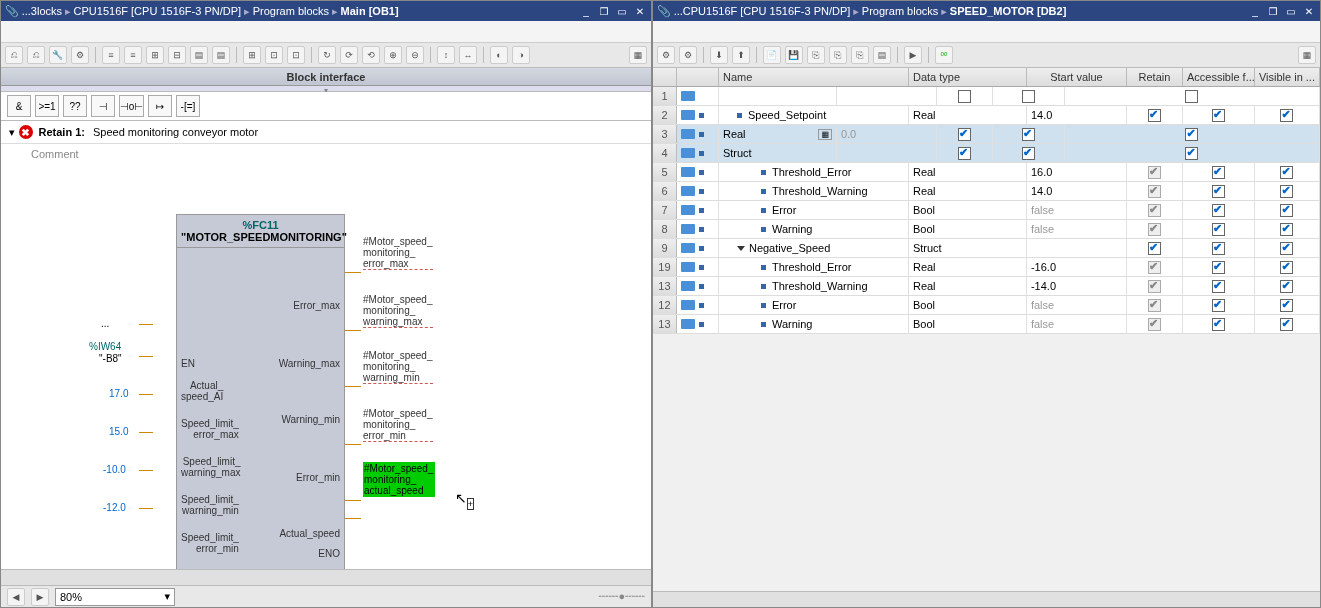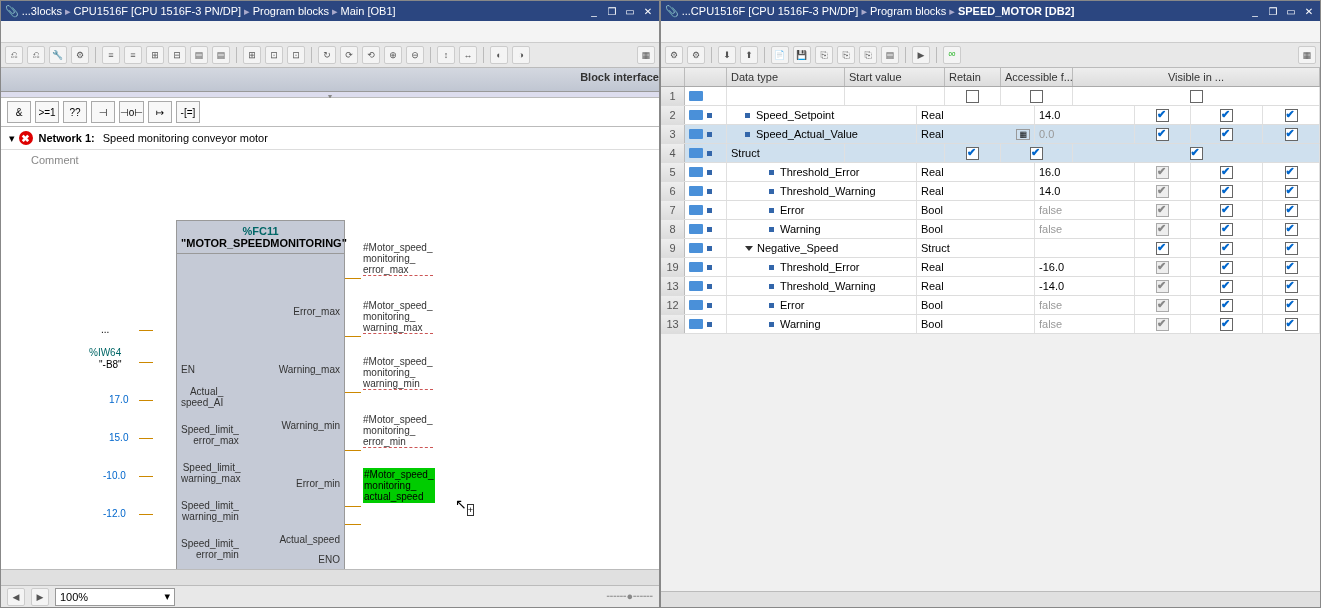--- a/index.html
+++ b/index.html
@@ -8,21 +8,21 @@
 .left{width:660px;}
 .right{flex:1;}
 .titlebar{background:linear-gradient(#2b4680,#2b4680);color:#fff;height:20px;display:flex;align-items:center;padding:0 4px;justify-content:space-between;font-size:12px;}
 .title-left{display:flex;align-items:center;gap:3px;white-space:nowrap;overflow:hidden;}
 .brc-sep{color:#aac;}
 .title-right{display:flex;align-items:center;gap:4px;}
 .win-btn{width:14px;height:14px;display:inline-flex;align-items:center;justify-content:center;color:#fff;font-size:10px;cursor:pointer;}
 .toolbar{background:#e8e8e8;border-bottom:1px solid #bbb;padding:3px 4px;display:flex;align-items:center;gap:4px;flex-wrap:wrap;position:relative;}
 .tb-btn{width:18px;height:18px;background:#f4f4f4;border:1px solid #ccc;border-radius:2px;display:inline-flex;align-items:center;justify-content:center;font-size:9px;color:#555;cursor:pointer;}
 .tb-sep{width:1px;height:16px;background:#bbb;margin:0 2px;}
-.block-if{background:linear-gradient(#d4d8e0,#c0c6d2);color:#333;text-align:right;height:24px;line-height:18px;font-weight:bold;border-bottom:1px solid #999;}
+.block-if{background:linear-gradient(#d4d8e0,#c0c6d2);color:#333;text-align:center;height:18px;line-height:18px;font-weight:bold;border-bottom:1px solid #999;}
 .ladder-tb{background:#fff;border-bottom:1px solid #bbb;padding:3px 6px;display:flex;gap:4px;}
 .lad-btn{min-width:24px;height:22px;border:1px solid #aaa;background:#f8f8f8;display:inline-flex;align-items:center;justify-content:center;font-size:10px;cursor:pointer;}
 .editor{flex:1;background:#fff;overflow:auto;position:relative;}
 .net-hdr{display:flex;align-items:center;padding:4px 8px;border-bottom:1px solid #ddd;}
 .net-err{width:14px;height:14px;border-radius:50%;background:#d00;color:#fff;font-weight:bold;display:inline-flex;align-items:center;justify-content:center;font-size:10px;margin-right:6px;}
 .net-title{font-weight:bold;margin-right:8px;}
 .comment{color:#888;padding:4px 30px;}
 .fc-block{position:absolute;left:152px;top:50px;width:192px;padding-left:23px;}
 .fc-header{background:#c5cad6;text-align:center;padding:4px;border:1px solid #999;}
 .fc-name1{color:#066;font-weight:bold;}
@@ -41,22 +41,22 @@
 .zoom-sel{border:1px solid #999;height:18px;width:120px;background:#fff;display:flex;align-items:center;padding:0 4px;justify-content:space-between;}
 .scroll-h{height:16px;background:#e0e0e0;border-top:1px solid #bbb;}
 .db-title{background:#fff;font-weight:bold;padding:4px 8px;border-bottom:1px solid #bbb;font-size:13px;}
 .grid{flex:1;overflow:auto;background:#f0f0f0;}
 .grid-hdr{display:flex;background:linear-gradient(#eee,#ddd);border-bottom:1px solid #aaa;position:sticky;top:0;}
 .gh{border-right:1px solid #bbb;padding:3px 4px;font-size:11px;color:#333;overflow:hidden;white-space:nowrap;}
 .c-num{width:24px;text-align:center;}
 .c-ico{width:42px;}
 .c-name{width:190px;}
 .c-type{width:118px;}
-.c-start{width:100px;}
-.c-ret{width:56px;text-align:left;}
+.c-start{width:100px;text-align:center;}
+.c-ret{width:56px;text-align:center;}
 .c-acc{width:72px;text-align:right;}
 .c-vis{flex:1;text-align:center;}
 .row{display:flex;border-bottom:1px solid #ddd;background:#fff;height:19px;align-items:center;}
 .row.sel{background:#cfe0ee;}
 .cell{border-right:1px solid #e0e0e0;padding:2px 4px;height:100%;display:flex;align-items:center;overflow:hidden;}
 .cell.c-num{background:linear-gradient(#eee,#ddd);border-right:1px solid #bbb;justify-content:center;color:#555;}
 .tag-ico{width:14px;height:10px;background:#4a90d9;border-radius:1px;display:inline-block;}
 .tri{display:inline-block;width:0;height:0;border-left:4px solid transparent;border-right:4px solid transparent;border-top:5px solid #333;margin-right:4px;}
 .dot{width:5px;height:5px;background:#3366aa;display:inline-block;margin-right:6px;}
 .cb{width:13px;height:13px;border:1px solid #666;display:inline-block;background:#fff;position:relative;}
@@ -73,21 +73,21 @@
 <div class="pane left">
   <div class="titlebar">
     <div class="title-left">
       <span>📎</span>
       <span>...3locks</span>
         <span class="brc-sep">▸</span>
       <span>CPU1516F [CPU 1516F-3 PN/DP]</span>
         <span class="brc-sep">▸</span>
       <span>Program blocks</span>
         <span class="brc-sep">▸</span>
-      <span style="font-weight:normal">Main [OB1]</span>
+      <span style="font-weight:bold">Main [OB1]</span>
     </div>
     <div class="title-right">
       <span class="win-btn">_</span>
       <span class="win-btn">❐</span>
       <span class="win-btn">▭</span>
       <span class="win-btn">✕</span>
     </div>
   </div>
   <div style="height:22px;background:#f4f4f4;border-bottom:1px solid #ccc;"></div>
   <div class="toolbar">
@@ -129,21 +129,21 @@
     <span class="lad-btn">⊣</span>
     <span class="lad-btn">⊣o⊢</span>
     <span class="lad-btn">↦</span>
     <span class="lad-btn">-[=]</span>
   </div>
 
   <div class="editor">
     <div class="net-hdr">
       <span style="margin-right:4px;">▾</span>
       <span class="net-err">✖</span>
-      <span class="net-title">Network 1:</span>
+      <span class="net-title">Retain 1:</span>
       <span>Speed monitoring conveyor motor</span>
     </div>
     <div class="comment">Comment</div>
 
     <div style="position:relative;height:420px;">
       <div class="fc-block">
         <div class="fc-header">
           <div class="fc-name1">%FC11</div>
           <div class="fc-name2">"MOTOR_SPEEDMONITORING"</div>
         </div>
@@ -213,21 +213,21 @@
       <div class="wire-in" style="left:344px;top:336px;width:16px;"></div>
       <div class="wire-in" style="left:344px;top:354px;width:16px;"></div>
     </div>
   </div>
 
   <div class="scroll-h"></div>
   <div class="status-bar">
     <span class="tb-btn">◀</span>
     <span class="tb-btn">▶</span>
     <div class="zoom-sel">
-      <span>100%</span>
+      <span>80%</span>
         <span>▾</span>
     </div>
     <div style="flex:1"></div>
     <span style="color:#888;">╌╌╌●╌╌╌</span>
   </div>
 </div>
 
 <div class="pane right">
   <div class="titlebar">
     <div class="title-left">
@@ -263,20 +263,21 @@
     <span class="tb-btn">▶</span>
     <span class="tb-sep"></span>
     <span class="tb-btn" style="color:#0a0;">ᵒᵒ</span>
     <span class="tb-btn" style="position:absolute;right:4px;">▦</span>
   </div>
 
   <div class="grid">
     <div class="grid-hdr">
       <div class="gh c-num"></div>
       <div class="gh c-ico"></div>
+      <div class="gh c-name">Name</div>
       <div class="gh c-type">Data type</div>
       <div class="gh c-start">Start value</div>
       <div class="gh c-ret">Retain</div>
       <div class="gh c-acc">Accessible f...</div>
       <div class="gh c-vis">Visible in ...</div>
     </div>
     <div id="grid-rows">
         <div class="row">
           <div class="cell c-num">1</div>
           <div class="cell c-ico">
@@ -319,24 +320,20 @@
           <div class="cell c-vis" style="justify-content:center">
             <span class="cb on"></span>
           </div>
         </div>
         <div class="row sel">
           <div class="cell c-num">3</div>
           <div class="cell c-ico">
             <span class="tag-ico"></span> 
             <span class="dot" style="margin-left:4px"></span>
           </div>
-          <div class="cell c-name indent1">
-            <span class="dot"></span>
-            <span>Speed_Actual_Value</span>
-          </div>
           <div class="cell c-type">Real<span style="margin-left:auto;border:1px solid #999;padding:0 2px;font-size:8px;">▦</span></div>
           <div class="cell c-start">
             <span class="gray-txt">0.0</span>
           </div>
           <div class="cell c-ret" style="justify-content:center">
             <span class="cb on"></span>
           </div>
           <div class="cell c-acc" style="justify-content:center">
             <span class="cb on"></span>
           </div>

